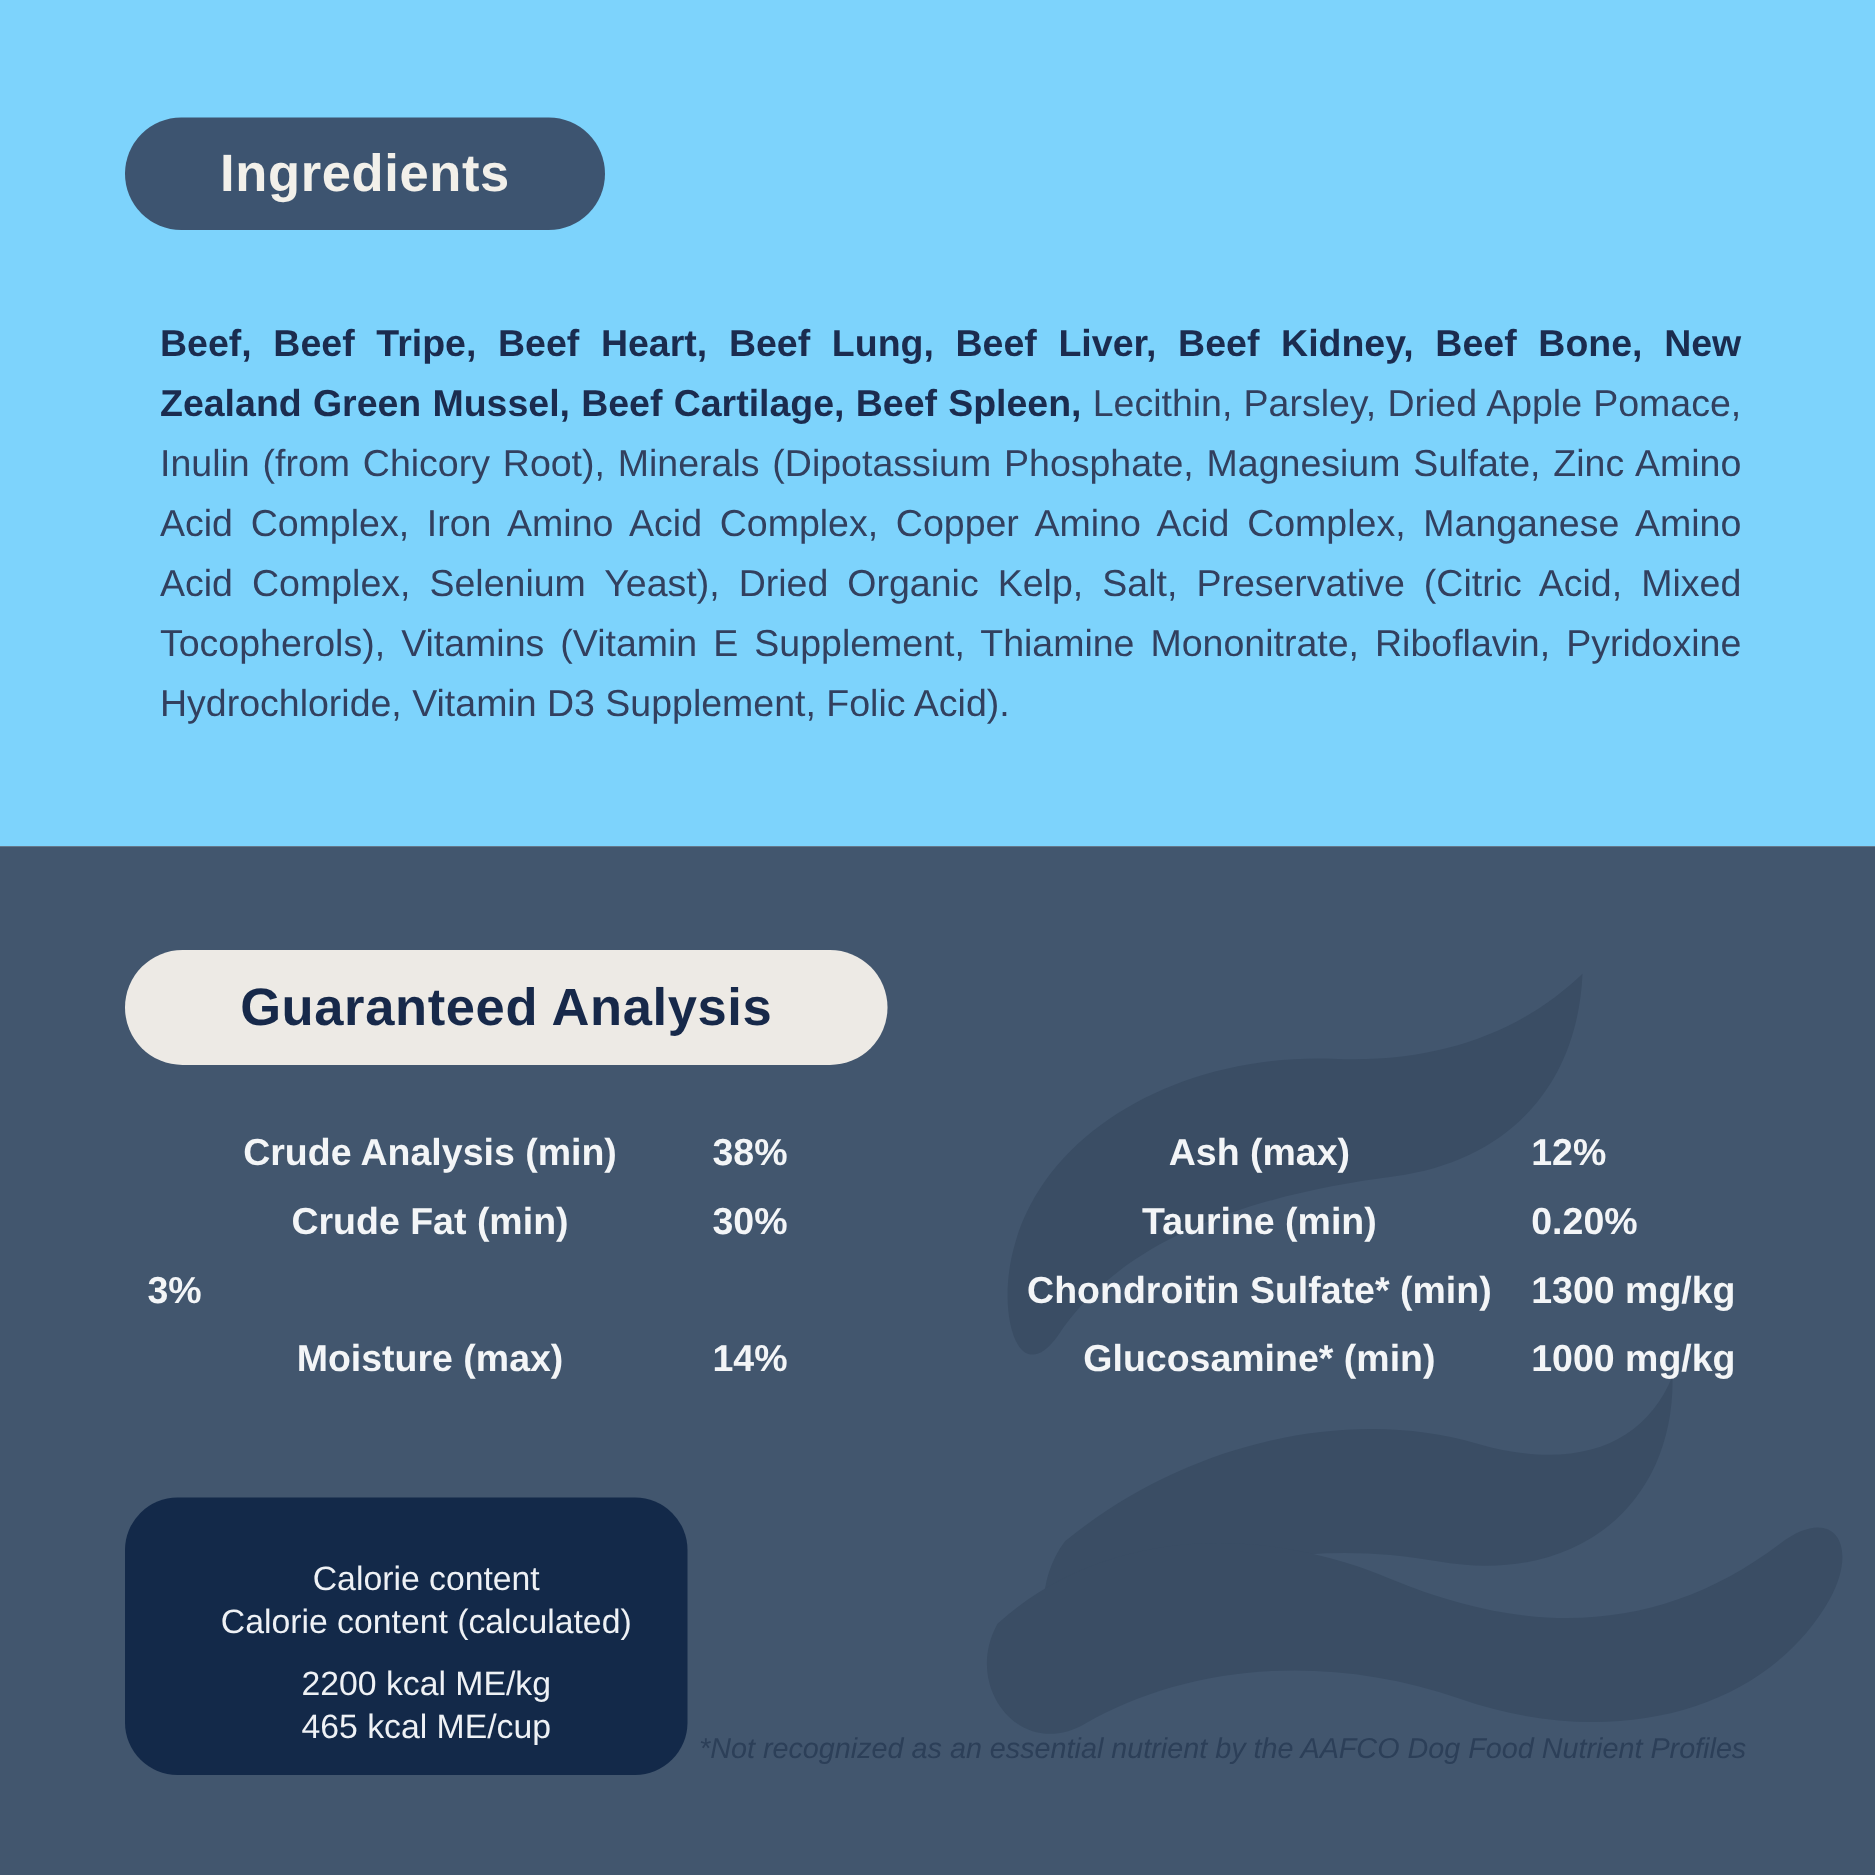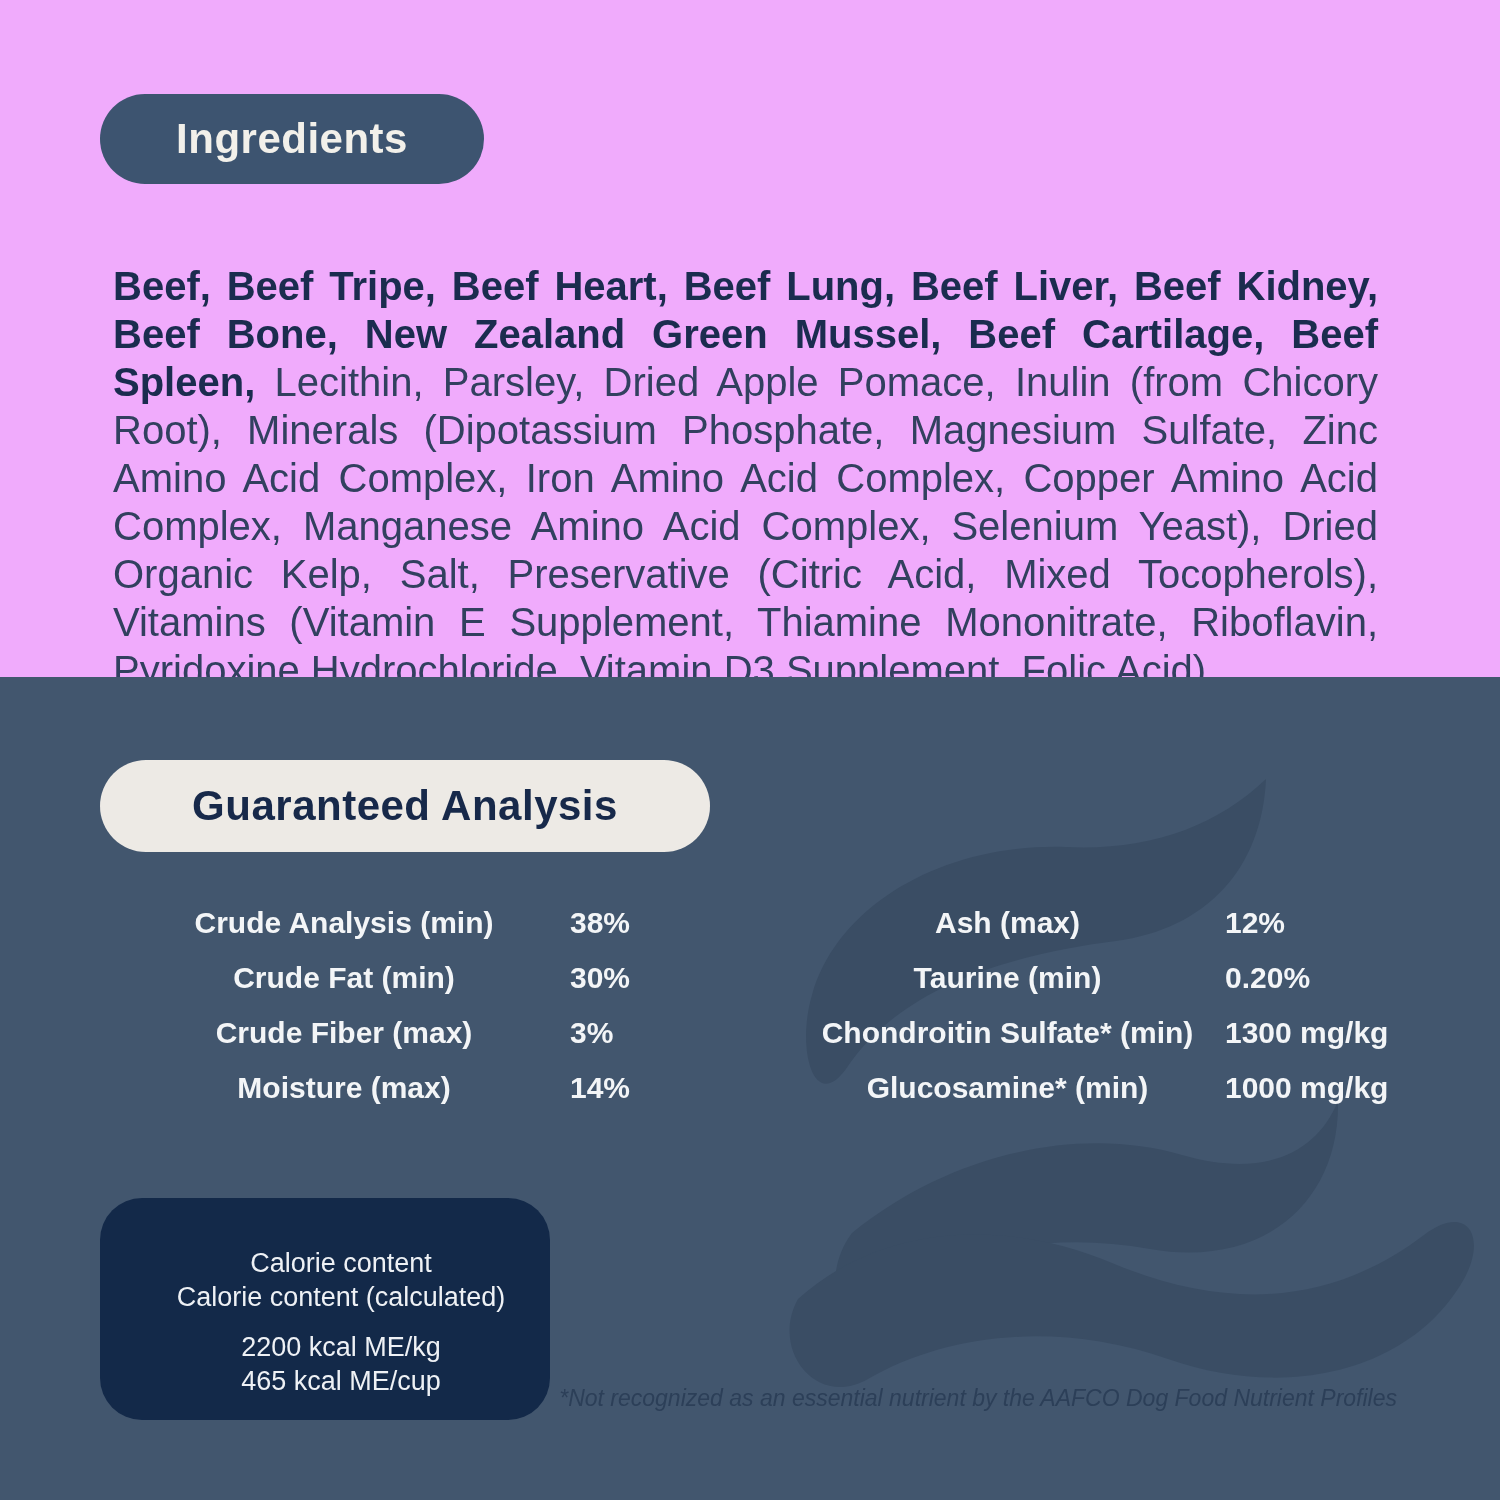--- a/index.html
+++ b/index.html
@@ -13,43 +13,43 @@
     height: 1500px;
     overflow: hidden;
     background: #e9e6e1;
   }
 
   
   .top-section {
     position: absolute;
     left: 0; top: 0;
     width: 1500px; height: 677px;
-    background: #f0abfc;
+    background: #7dd3fc;
   }
   .pill {
     display: flex;
     align-items: center;
     justify-content: center;
     border-radius: 48px;
     font-weight: 700;
   }
   .ingredients-pill {
     position: absolute;
     left: 100px; top: 94px;
     width: 384px; height: 90px;
     background: #3d5470;
     color: #f2f0ea;
     font-size: 42px;
     letter-spacing: 0.5px;
   }
   .ingredients-text {
     position: absolute;
-    left: 113px; top: 222px;
+    left: 128px; top: 222px;
     width: 1265px;
-    font-size: 40px;
+    font-size: 30px;
     line-height: 48px;
     text-align: justify;
     color: #32405f;
     font-weight: 400;
   }
   .ingredients-text .bold-run {
     font-weight: 700;
     color: #1b2c4f;
   }
 
@@ -164,21 +164,20 @@
     <div class="analysis-col analysis-col-left">
       <div class="analysis-row">
         <span class="row-label">Crude Analysis (min)</span>
         <span class="row-value">38%</span>
       </div>
       <div class="analysis-row">
         <span class="row-label">Crude Fat (min)</span>
         <span class="row-value">30%</span>
       </div>
       <div class="analysis-row">
-        <span class="row-label">Crude Fiber (max)</span>
         <span class="row-value">3%</span>
       </div>
       <div class="analysis-row">
         <span class="row-label">Moisture (max)</span>
         <span class="row-value">14%</span>
       </div>
     </div>
 
     <div class="analysis-col analysis-col-right">
       <div class="analysis-row">

